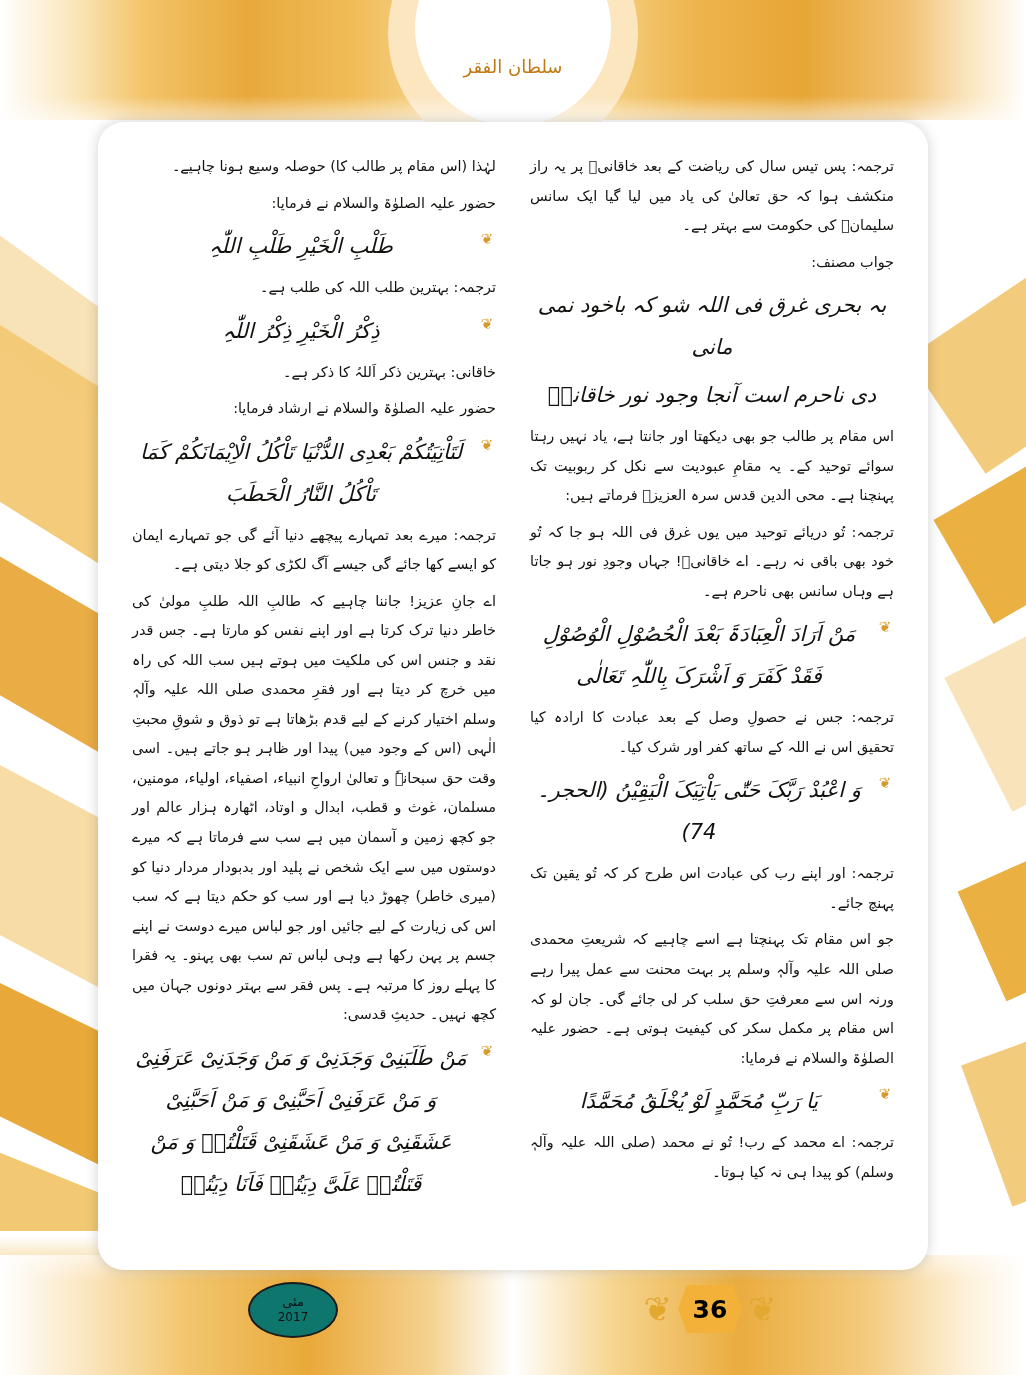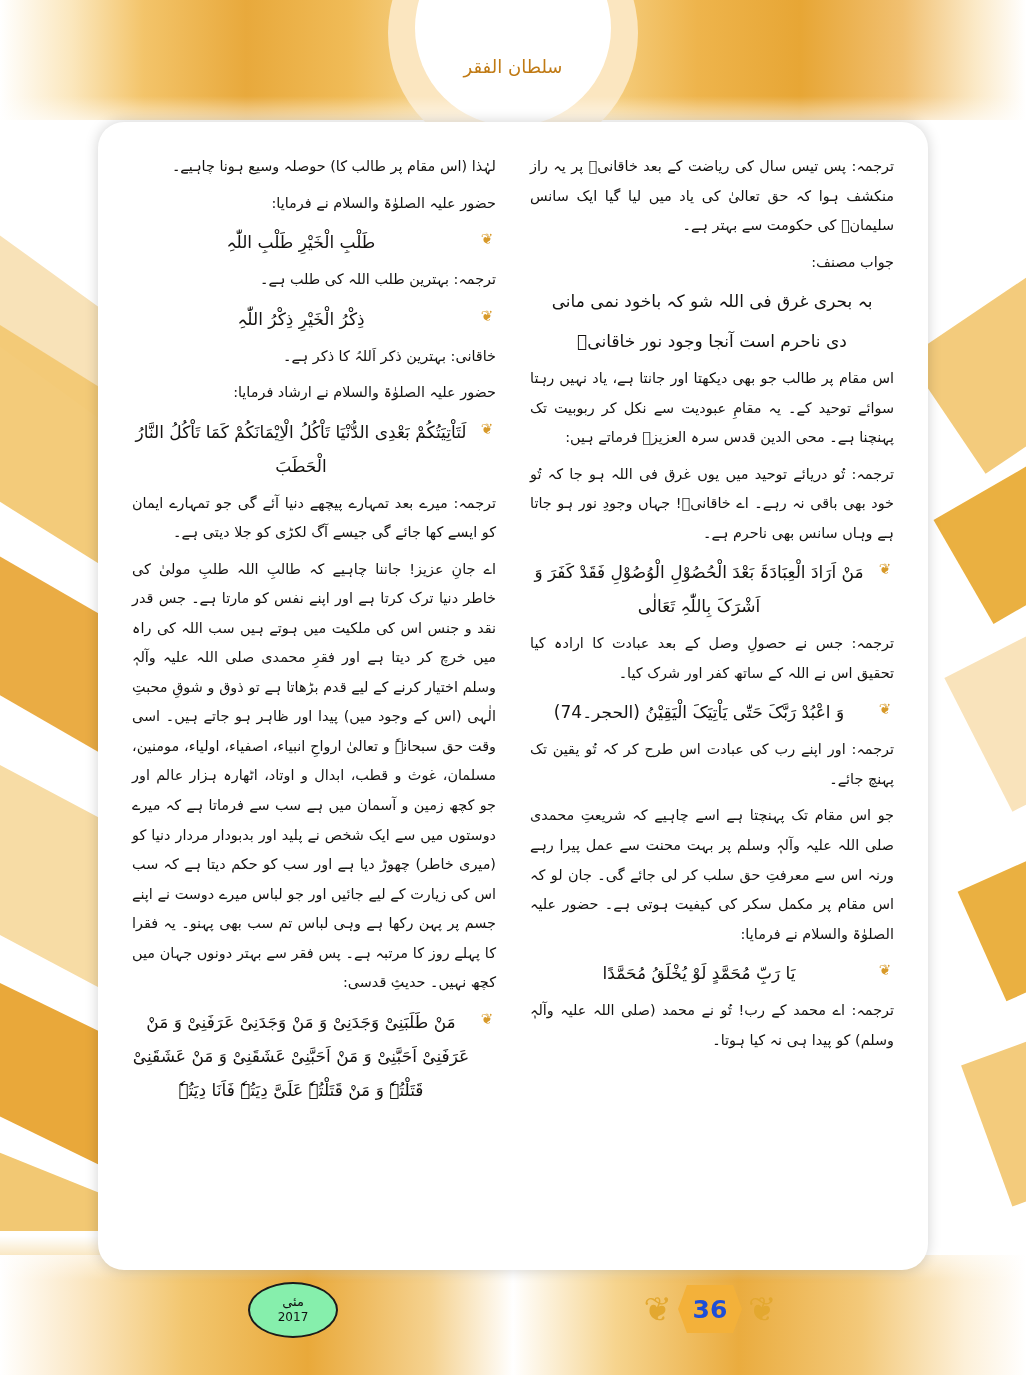--- a/index.html
+++ b/index.html
@@ -82,48 +82,49 @@
   .col-left{padding-right:6px;}
 
   .p{
     direction:rtl;text-align:justify;text-align-last:right;
     font-size:14.4px;line-height:2.05;color:#14120f;margin:0 0 7px 0;
     font-family:"DejaVu Sans","Liberation Sans",sans-serif;
   }
   .p.lead{margin-top:2px;}
   .ar{
     direction:rtl;text-align:center;text-align-last:center;
-    font-size:17px;line-height:2.0;color:#14120f;margin:4px 0 6px 0;
-    font-family:"DejaVu Sans","Liberation Sans",sans-serif;
+    font-size:21px;line-height:2.0;color:#14120f;margin:4px 0 6px 0;
+    font-family:"DejaVu Sans","Liberation Sans",sans-serif;
+    font-style:italic;
   }
   .ar-block{display:flex;flex-direction:row;align-items:flex-start;gap:8px;justify-content:flex-start;}
   .ar-block .ar{flex:1 1 auto;margin-top:0;}
   .flower{
     flex:0 0 auto;width:18px;height:18px;margin-top:5px;position:relative;color:#d89a2a;
     font-size:15px;line-height:18px;text-align:center;
   }
 
   
   .date-badge{
     position:absolute;left:248px;top:1282px;width:86px;height:52px;
-    border-radius:50%;background:#86efac;border:2.5px solid #1b1b1b;
+    border-radius:50%;background:#0f766e;border:2.5px solid #1b1b1b;
     display:flex;flex-direction:column;align-items:center;justify-content:center;
   }
   .date-badge .m{font-size:13px;color:#111;line-height:1.1;}
   .date-badge .y{font-size:12px;color:#111;line-height:1.2;margin-top:1px;}
 
   .page-num-wrap{
     position:absolute;left:600px;top:1278px;width:220px;height:62px;
     display:flex;align-items:center;justify-content:center;gap:6px;
   }
   .orn{font-size:34px;color:#e3a830;line-height:1;}
   .page-num{
     width:64px;height:48px;background:#f3b13a;
     display:flex;align-items:center;justify-content:center;
-    font-size:25px;font-weight:bold;color:#1d4ed8;
+    font-size:25px;font-weight:bold;color:#000000;
     clip-path:polygon(14% 0,86% 0,100% 50%,86% 100%,14% 100%,0 50%);
   }
 </style>
 </head>
 <body>
 
 <div class="bg">
   <div class="topband"></div>
   <div class="ray ray6"></div>
   <div class="ray ray1"></div>

